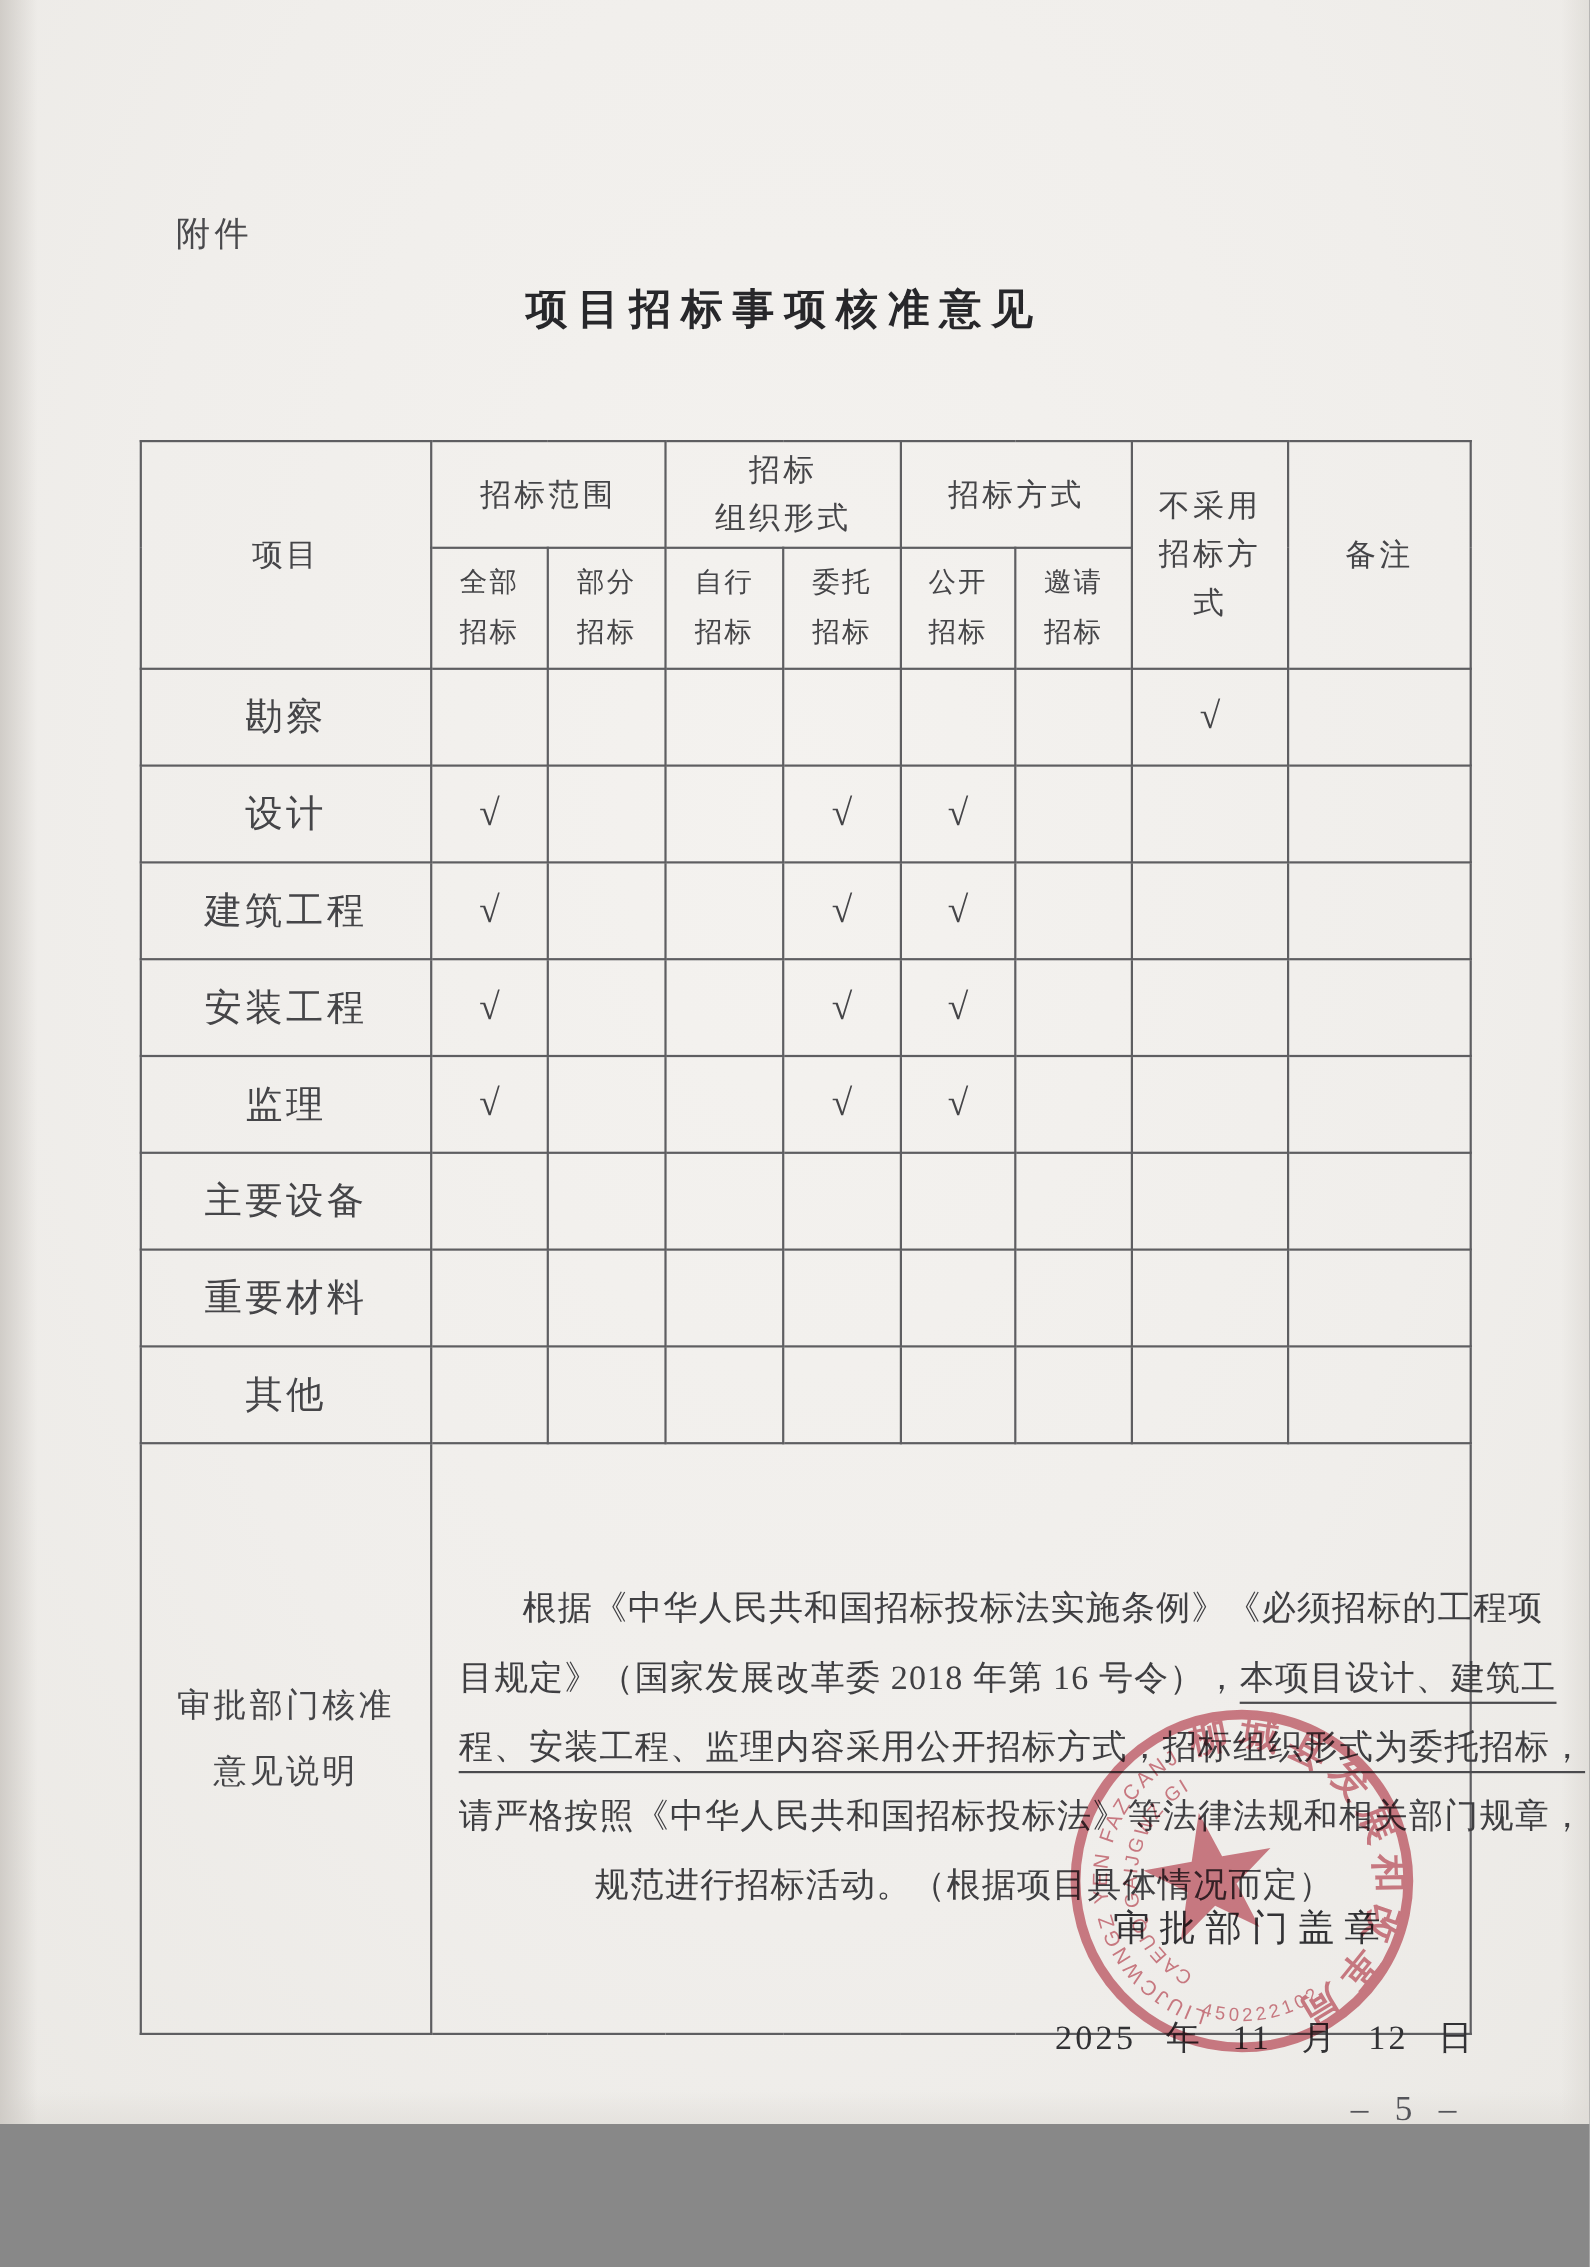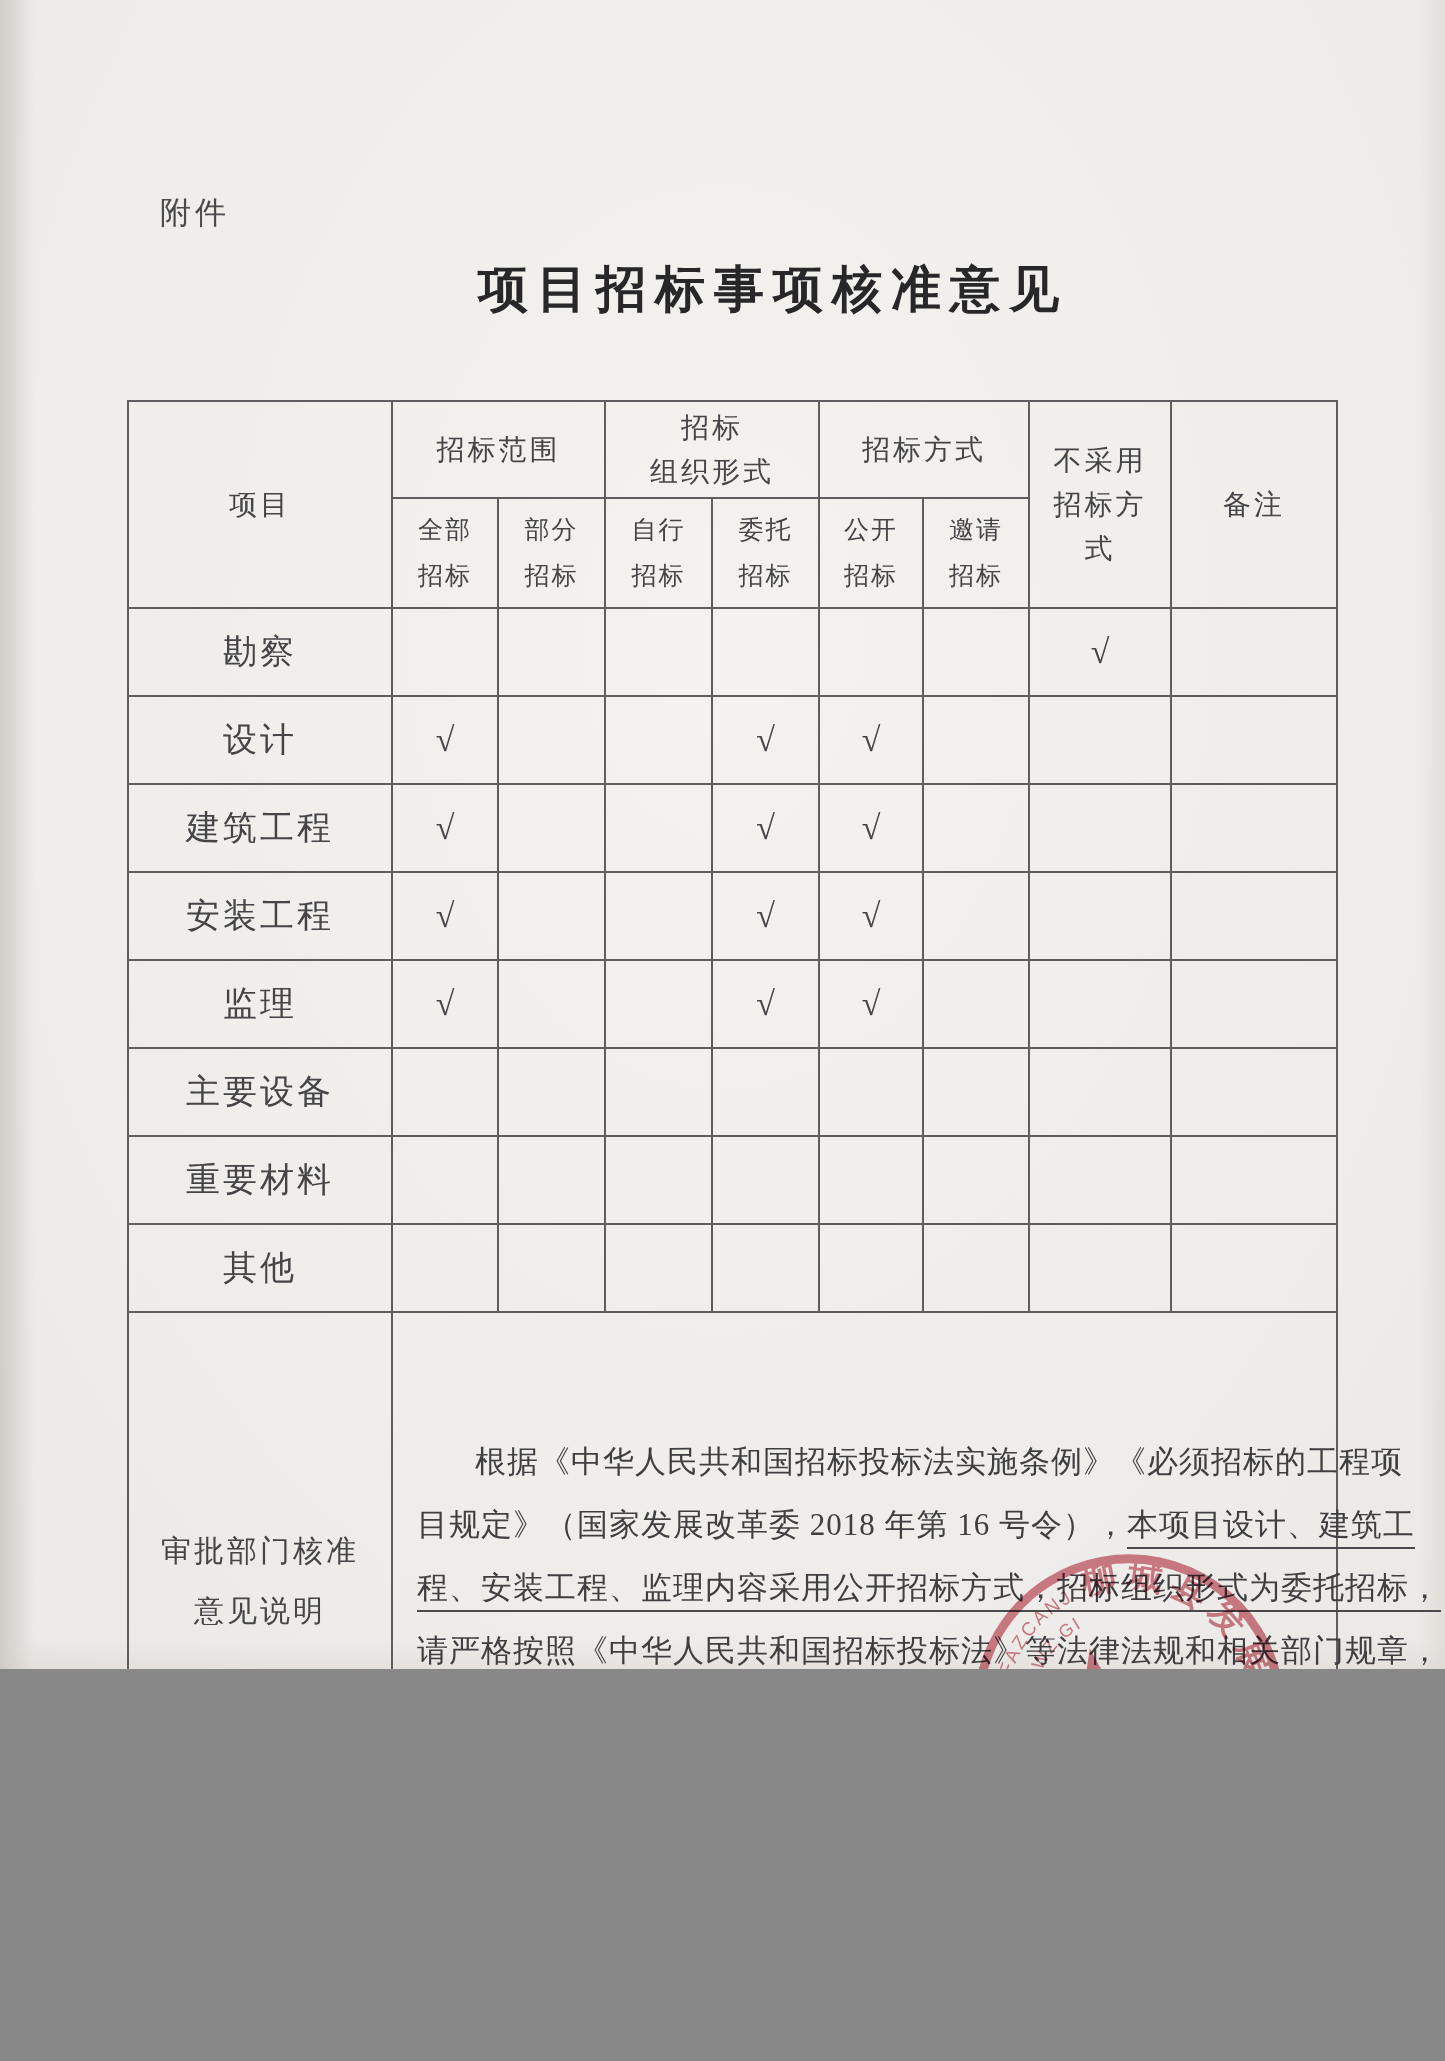--- a/index.html
+++ b/index.html
@@ -1,30 +1,30 @@
 <!DOCTYPE html>
 <html><head>
 <meta charset="utf-8">
 <style>
   html,body{margin:0;padding:0;background:#888;}
   .page{
     position:relative;
-    width:1445px;height:1669px;
+    width:1445px;height:1931px;
     margin:0 auto;
     background:
       linear-gradient(90deg, rgba(205,201,196,.9) 0px, rgba(205,201,196,0) 34px),
       linear-gradient(270deg, rgba(222,219,214,.8) 0px, rgba(222,219,214,0) 26px),
       linear-gradient(0deg, rgba(222,219,214,.6) 0px, rgba(222,219,214,0) 30px),
       radial-gradient(ellipse at 50% 38%, #f4f2ef 0%, #f0eeeb 60%, #ebe9e5 100%);
     font-family:"Liberation Serif","DejaVu Serif",serif;
     color:#3d3d40;
     overflow:hidden;
   }
   .attach{position:absolute;left:160px;top:192px;font-size:31px;letter-spacing:4px;color:#4a4a4d;}
-  .doc-title{position:absolute;left:478px;top:256px;font-size:50px;font-weight:700;letter-spacing:9px;color:#27272a;font-family:"Liberation Sans","DejaVu Sans",sans-serif;}
+  .doc-title{position:absolute;left:478px;top:256px;font-size:38px;font-weight:700;letter-spacing:9px;color:#27272a;font-family:"Liberation Sans","DejaVu Sans",sans-serif;}
   .pname{position:absolute;left:131px;top:352px;font-size:31px;letter-spacing:6px;color:#424245;white-space:nowrap;}
   table.approval{
     position:absolute;left:127px;top:400px;width:1209px;
     border-collapse:collapse;table-layout:fixed;
   }
   table.approval td{
     border:2px solid #5e5e61;
     text-align:center;vertical-align:middle;
     padding:0;color:#454548;
   }

